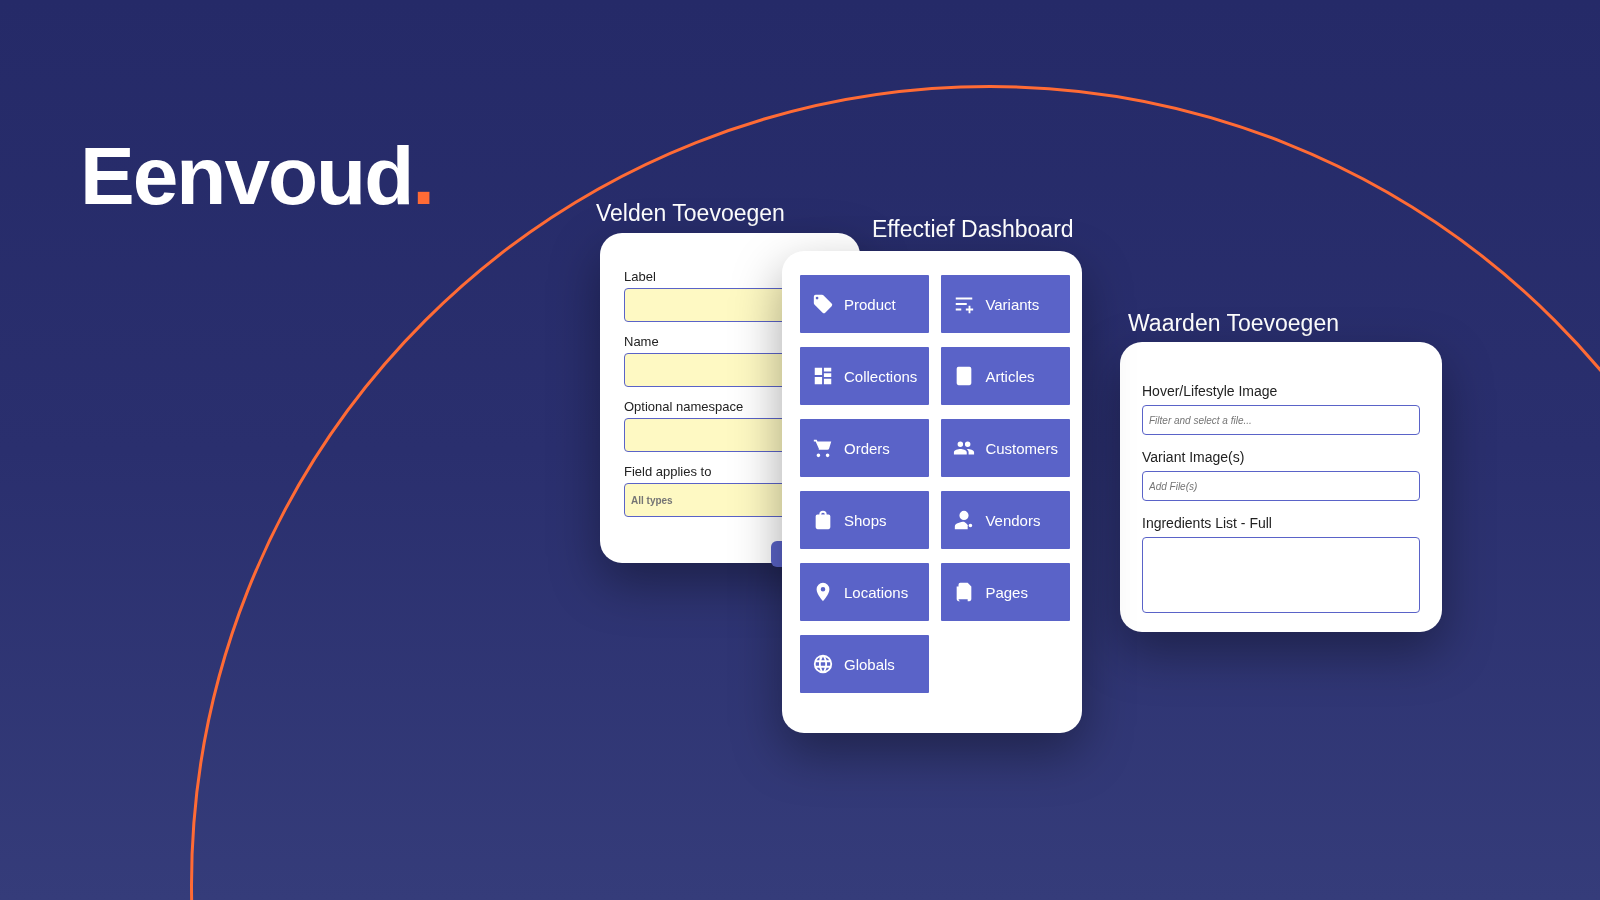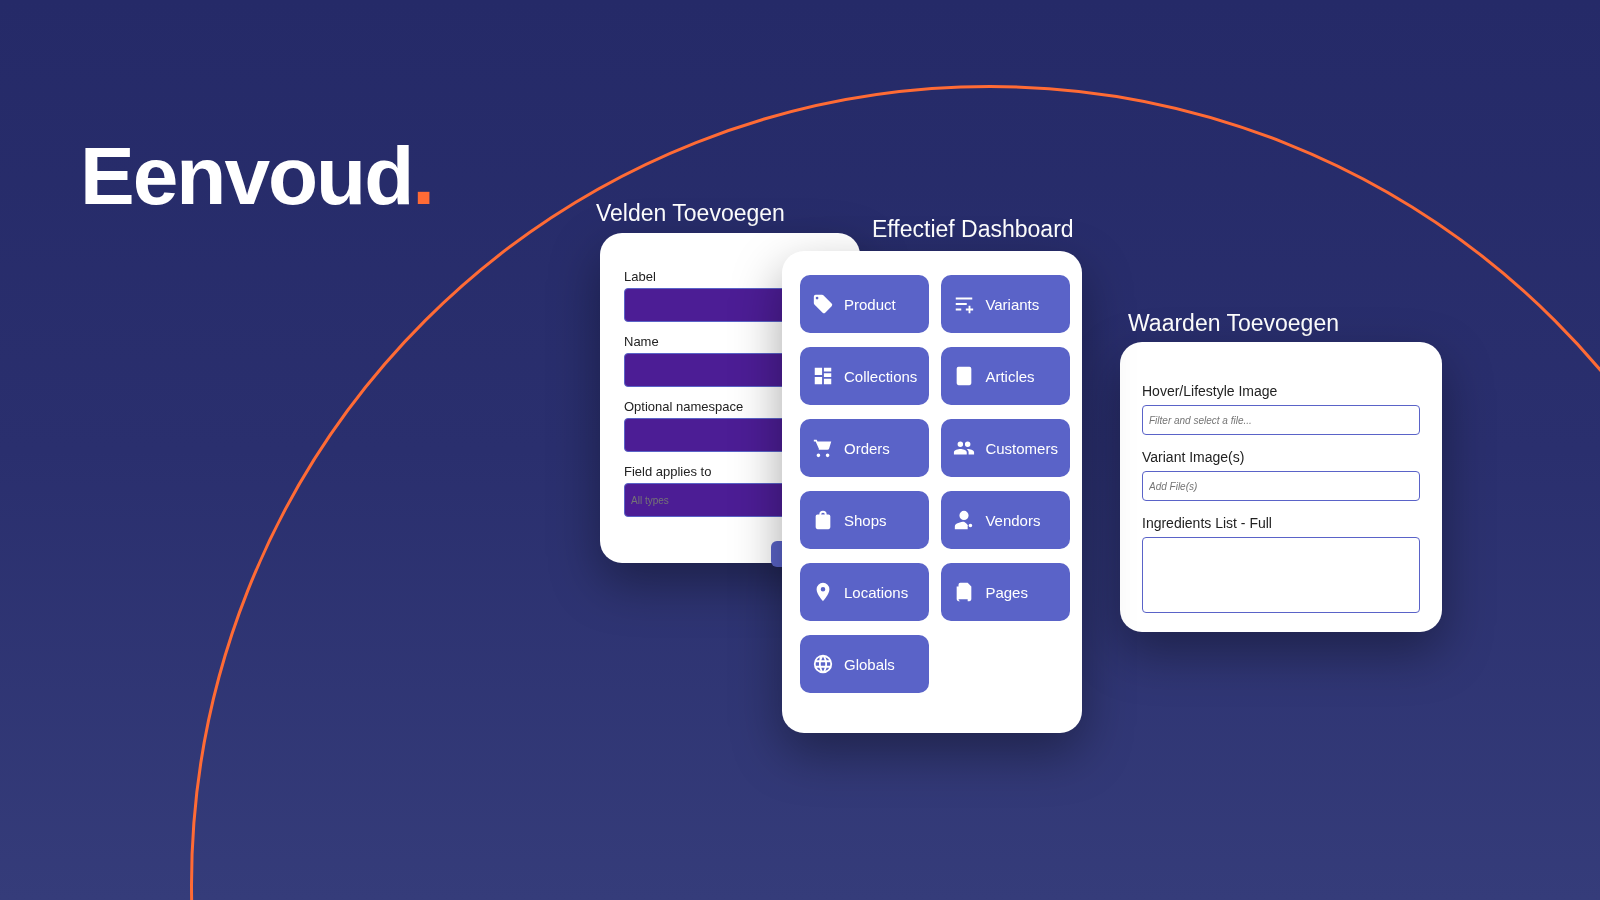--- a/index.html
+++ b/index.html
@@ -62,24 +62,25 @@
 
 .card-fields { left: 600px; top: 233px; width: 260px; height: 330px; padding: 28px 24px; z-index: 1; }
 .ct-fields { left: 596px; top: 200px; }
 .fld-label { font-size: 13px; color: #222; margin-bottom: 4px; margin-top: 12px; display: block; }
 .fld-label:first-child { margin-top: 8px; }
 .fld-input {
   width: 100%;
   height: 20px;
   border: 1.5px solid #5a63c8;
   border-radius: 4px;
-  background: #4c1d95;
+  background: #fef9c3;
   font-size: 10px;
   padding: 16px 6px;
   color: #888;
+  font-weight: bold;
 }
 .fld-next {
   margin-top: 24px;
   float: right;
   background: #5a63c8;
   color: #fff;
   border: none;
   border-radius: 6px;
   padding: 6px 20px;
   font-size: 12px;
@@ -90,21 +91,21 @@
 .card-dash { left: 782px; top: 251px; width: 300px; height: 482px; padding: 24px 18px; z-index: 2; }
 .ct-dash { left: 840px; top: 216px; margin-left: 32px; }
 .tile-grid {
   display: grid;
   grid-template-columns: 1fr 1fr;
   gap: 14px 12px;
 }
 .tile {
   background: #5a63c8;
   color: #fff;
-  border-radius: 10px;
+  border-radius: 1px;
   height: 58px;
   display: flex;
   align-items: center;
   padding: 0 12px;
   gap: 10px;
   font-size: 15px;
   cursor: pointer;
 }
 .tile svg { width: 22px; height: 22px; fill: #fff; flex-shrink: 0; }
 

